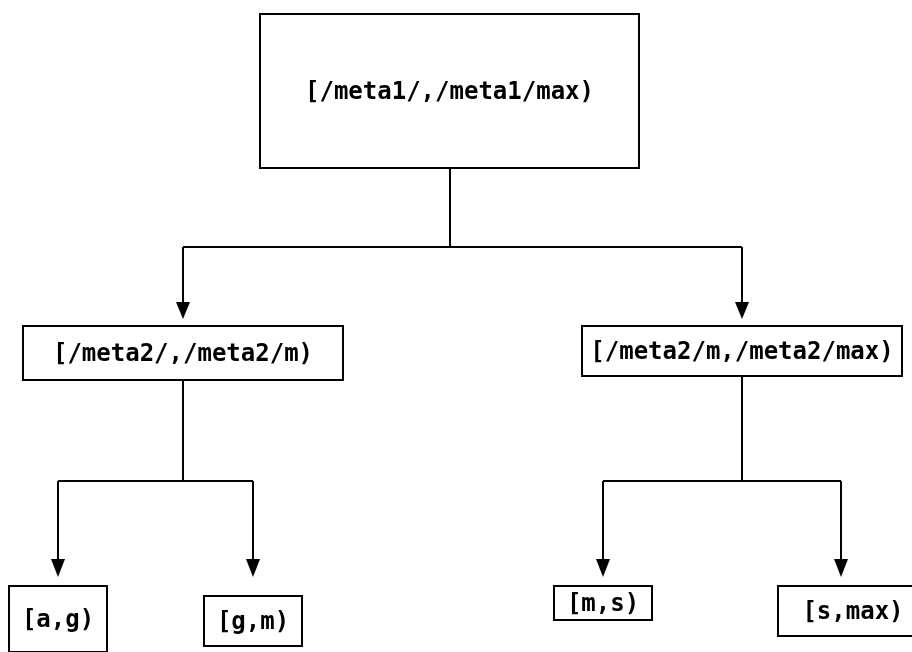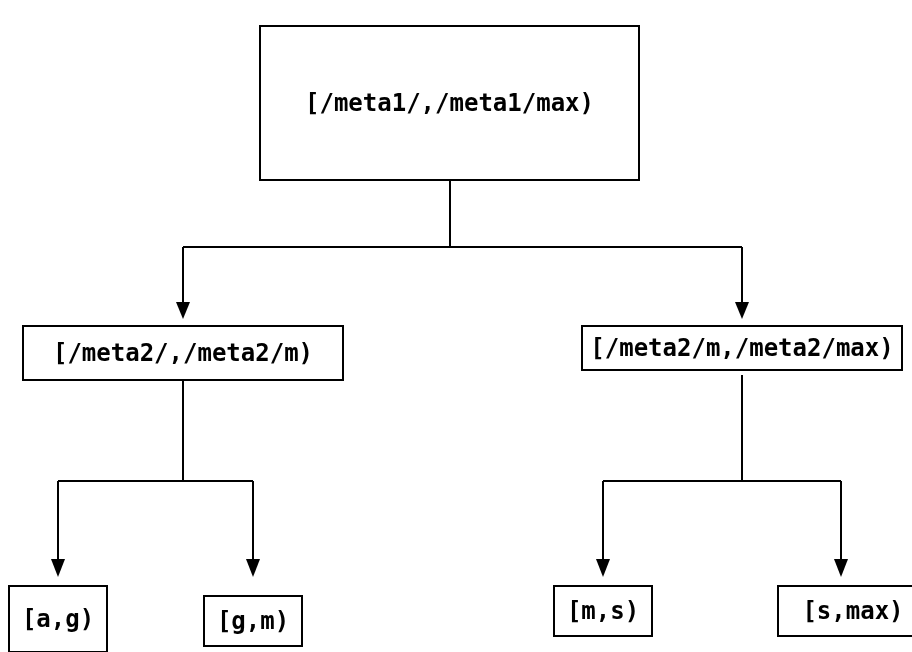--- a/index.html
+++ b/index.html
@@ -29,26 +29,26 @@
     background: #ffffff;
     display: flex;
     align-items: center;
     justify-content: center;
     color: #000000;
     font-size: 24px;
     font-weight: bold;
     white-space: nowrap;
     letter-spacing: 0;
   }
-  .node-root      { left: 259px; top: 13px;  width: 381px; height: 156px; margin-top: 12px; }
+  .node-root      { left: 259px; top: 13px;  width: 381px; height: 156px; }
   .node-left      { left: 22px;  top: 325px; width: 322px; height: 56px;  }
-  .node-right     { left: 581px; top: 325px; width: 322px; height: 46px;  }
+  .node-right     { left: 581px; top: 325px; width: 322px; height: 52px;  }
   .node-leaf-ag   { left: 8px;   top: 585px; width: 100px; height: 68px;  }
   .node-leaf-gm   { left: 203px; top: 585px; width: 100px; height: 52px; margin-top: 10px;  }
-  .node-leaf-ms   { left: 553px; top: 585px; width: 100px; height: 52px;  }
+  .node-leaf-ms   { left: 553px; top: 585px; width: 100px; height: 36px;  }
   .node-leaf-smax { left: 777px; top: 585px; width: 152px; height: 52px;  }
 </style>
 </head>
 <body>
 
 <div class="canvas">
 
   <svg class="edges-layer" width="912" height="652" viewBox="0 0 912 652" stroke="#000000" stroke-width="2" fill="none">
 
     <path d="M450 169 L450 247"></path>

